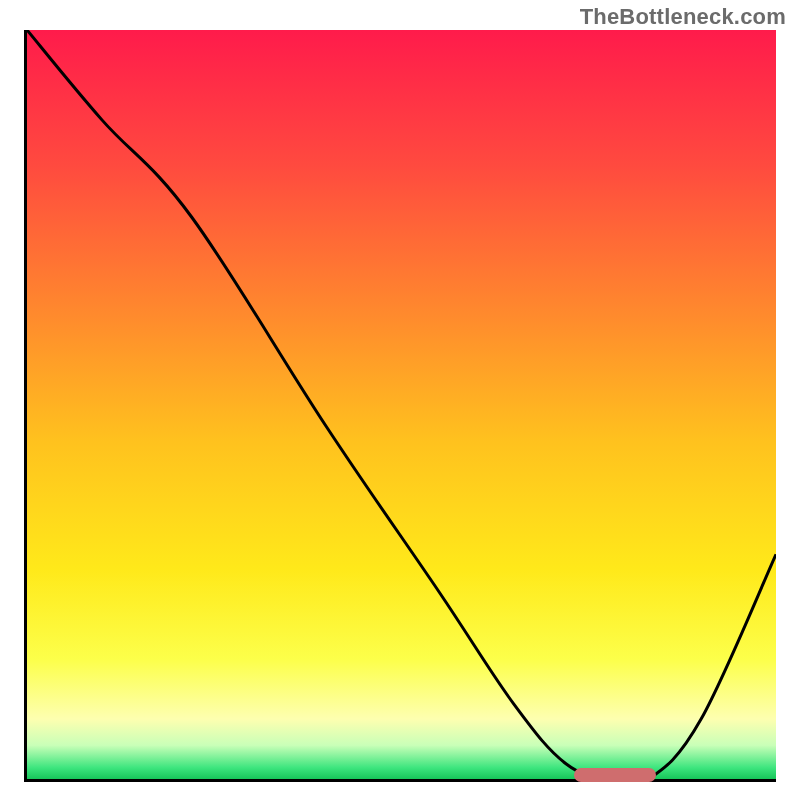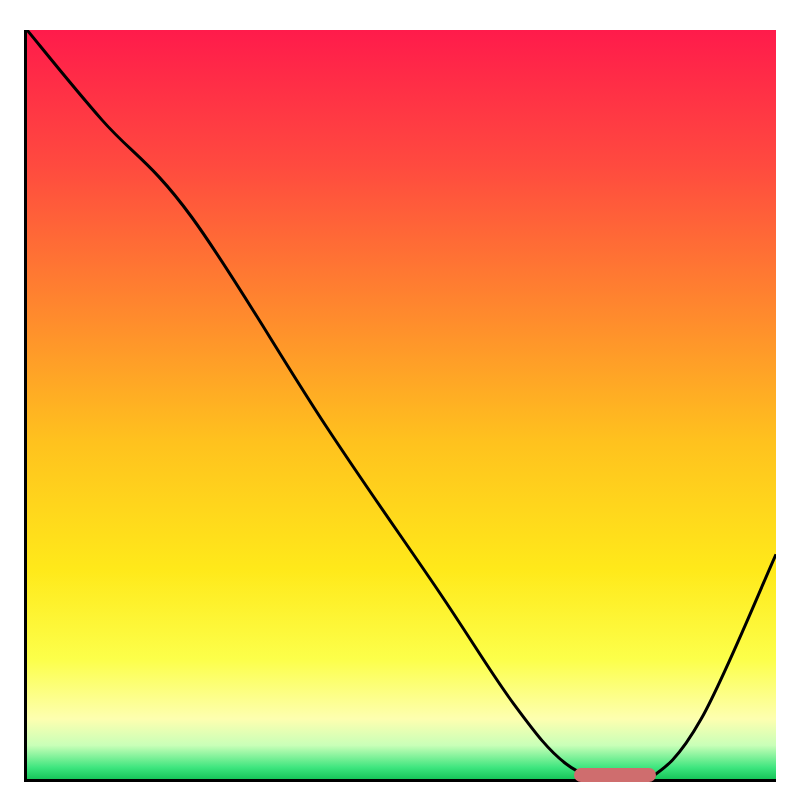--- a/index.html
+++ b/index.html
@@ -47,20 +47,21 @@
     height: 14px;
     border-radius: 7px;
     background: #cf6d6e;
   }
 </style>
 </head>
 <body>
 
 <div class="stage">
 
+  <div class="watermark">TheBottleneck.com</div>
 
   <div class="plot">
     <svg class="curve" viewBox="0 0 749 749" preserveAspectRatio="none">
       <defs>
         <linearGradient id="bg" x1="0" y1="0" x2="0" y2="1">
         <stop offset="0%" stop-color="#ff1b4b"></stop>
             <stop offset="18%" stop-color="#ff4a3f"></stop>
             <stop offset="38%" stop-color="#ff8a2d"></stop>
             <stop offset="55.00000000000001%" stop-color="#ffc21e"></stop>
             <stop offset="72%" stop-color="#ffe91a"></stop>

